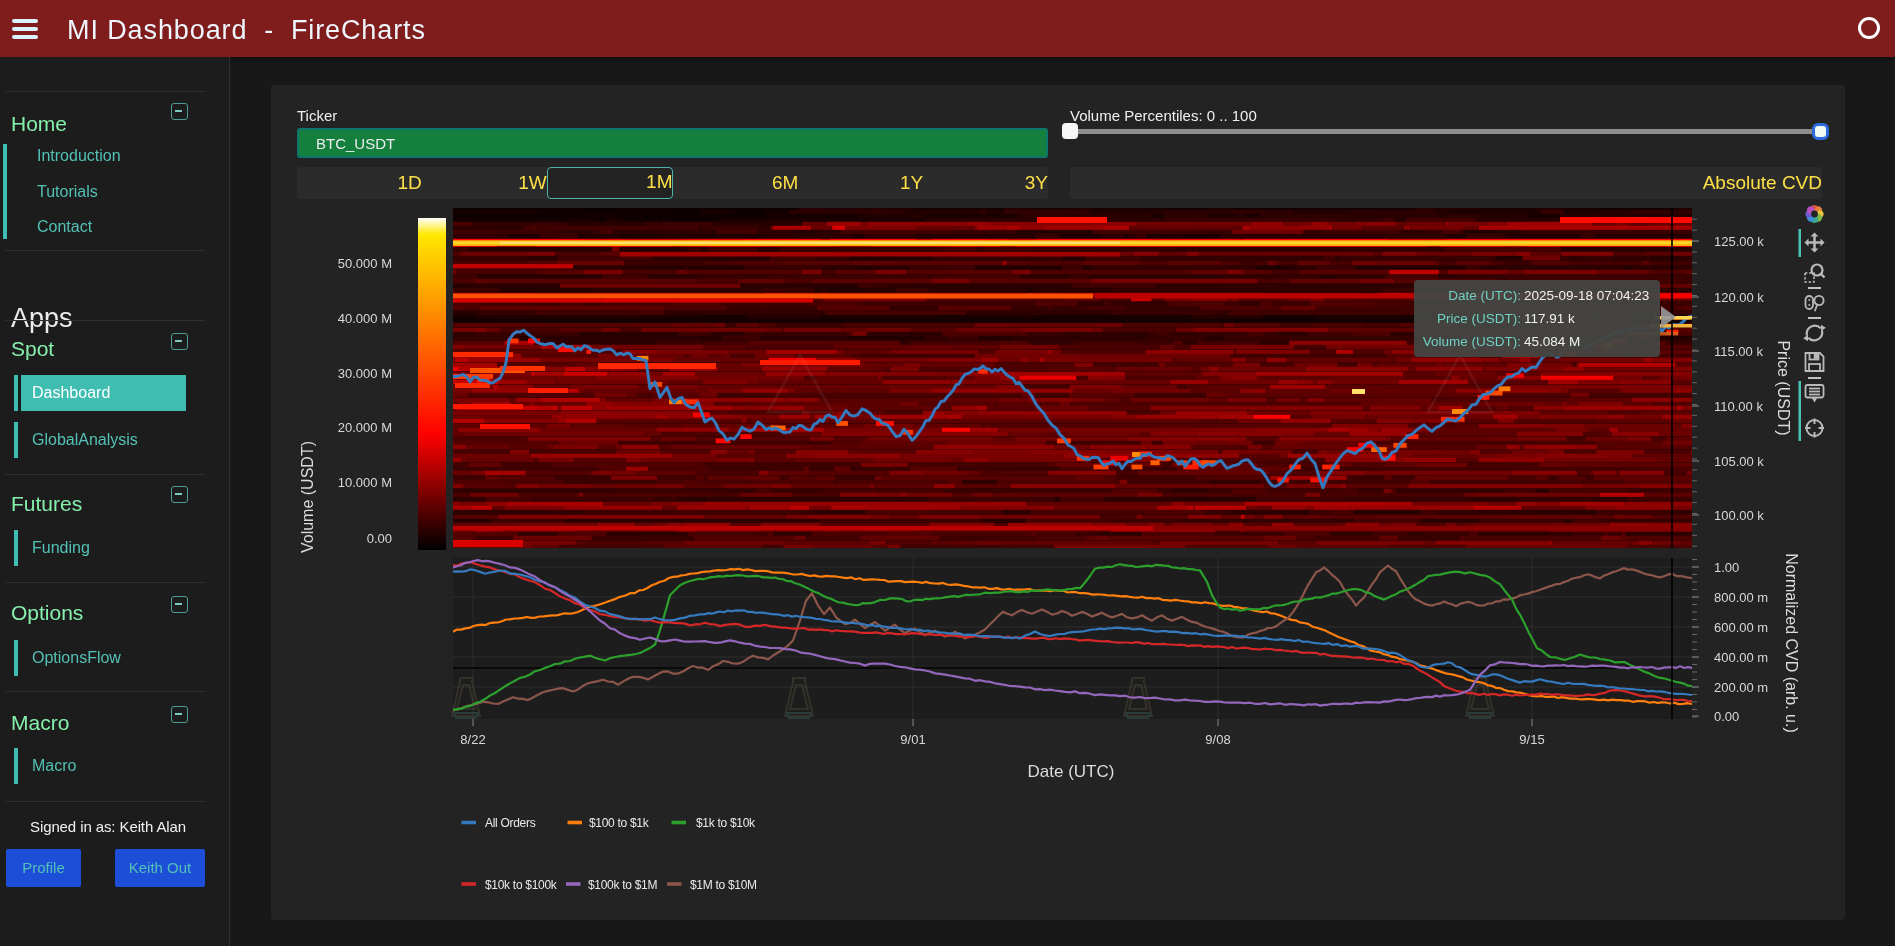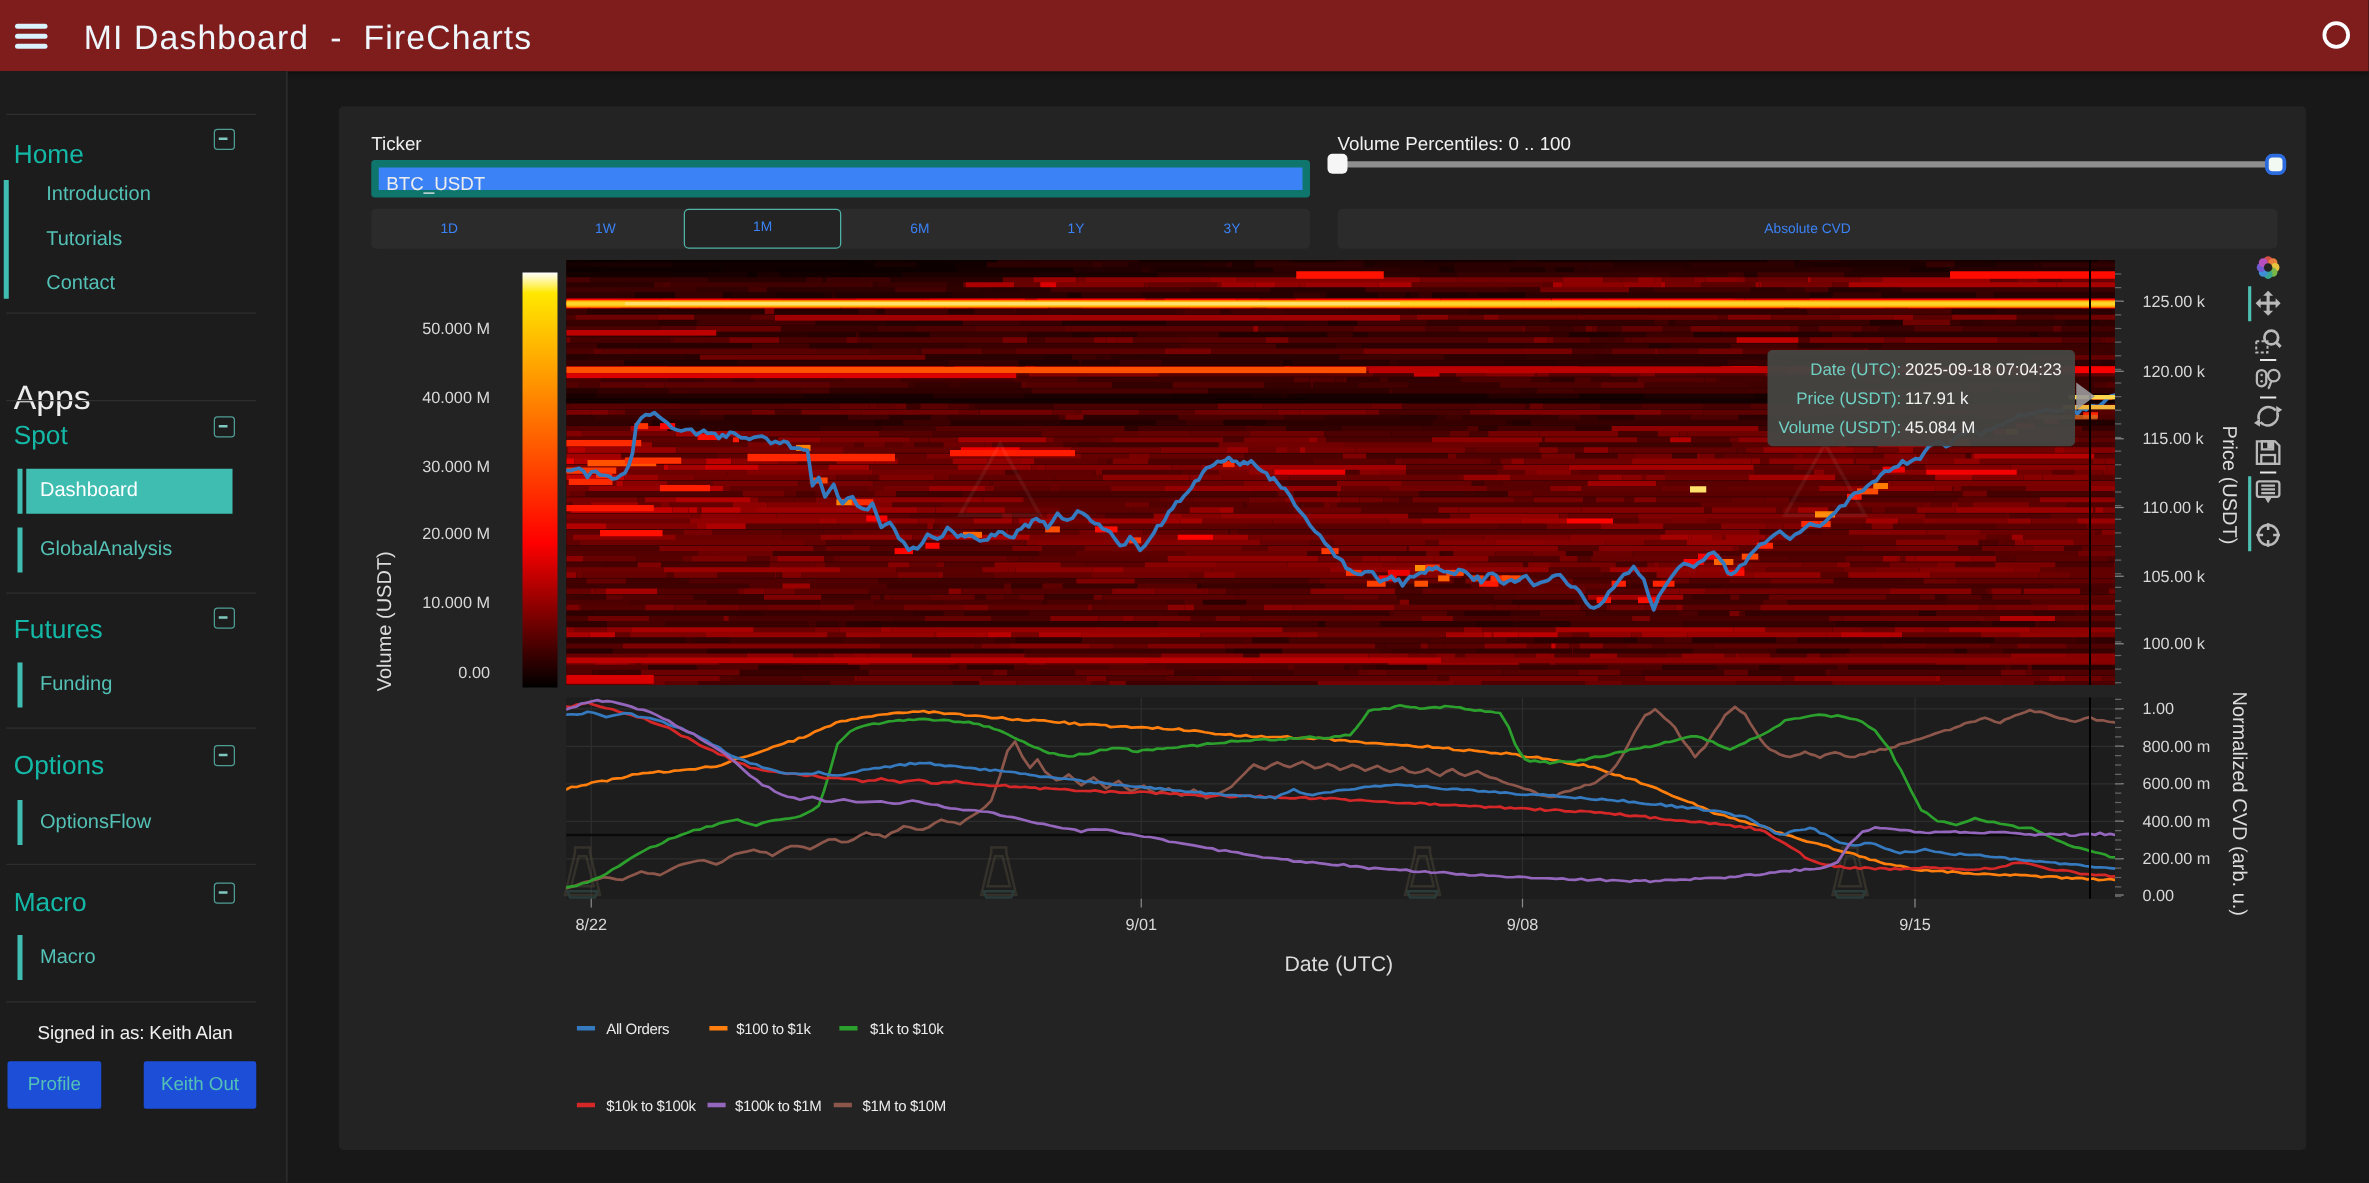--- a/index.html
+++ b/index.html
@@ -1,34 +1,34 @@
 <!DOCTYPE html>
 <html><head><meta charset="utf-8"><style>
 * { margin:0; padding:0; box-sizing:border-box; }
 html,body { width:1895px; height:946px; background:#181818; font-family:"Liberation Sans",sans-serif; overflow:hidden; position:relative; }
 .abs { position:absolute; }
 .hdr { left:0; top:0; width:1895px; height:57px; background:#7f1d1d; box-shadow:0 2px 5px rgba(0,0,0,0.45); }
 .hdr .title { position:absolute; left:67px; top:15px; font-size:27px; color:#eef6fc; letter-spacing:0.9px; }
 .burger span { position:absolute; left:12px; width:26px; height:3.6px; background:#d9f2fd; border-radius:2px; }
 .ring { position:absolute; left:1858px; top:17px; width:22px; height:22px; border:3.4px solid #fbfdff; border-radius:50%; }
 .sidebar { left:0; top:57px; width:230px; height:889px; background:#1c1c1c; border-right:1px solid #303030; }
-.sb-h { position:absolute; left:11px; font-size:21px; color:#14b8a6; }
+.sb-h { position:absolute; left:11px; font-size:21px; color:#86efac; }
 .sb-apps { position:absolute; left:11px; font-size:27px; color:#ececec;margin-top:33px; }
 .sb-hr { position:absolute; left:5px; width:200px; height:0; border-top:1px solid #2e2e2e; }
 .sb-ic { position:absolute; left:171px; width:17px; height:17px; border:1.6px solid #4e9e96; border-radius:3px; }
 .sb-ic::after { content:""; position:absolute; left:3px; top:6px; width:7px; height:1.8px; background:#7fc8bf; }
 .sb-link { position:absolute; color:#53c1b5; font-size:16px; }
 .sb-bar { position:absolute; width:4px; background:#3fbdb1; }
 .fire { position:absolute; left:21px; width:165px; height:36px; background:#3fbdb1; color:#ffffff; font-size:16px; line-height:36px; padding-left:11px; }
 .sb-btn { position:absolute; background:#1d4ed8; color:#53c1b5; font-size:15px; text-align:center; border-radius:2px; }
 .card { left:271px; top:85px; width:1574px; height:835px; background:#232323; border-radius:4px; }
 .lab { position:absolute; font-size:15px; color:#f0f0f0; }
-.inp { position:absolute; left:297px; top:128px; width:751px; height:30px; background:#3b82f6; border:6px solid #0f766e; border-radius:3px; color:#ececec; font-size:15px; line-height:28px; padding-left:6px; }
+.inp { position:absolute; left:297px; top:128px; width:751px; height:30px; background:#15803d; border:2px solid #0f766e; border-radius:3px; color:#ececec; font-size:15px; line-height:28px; padding-left:17px; }
 .btnrow { position:absolute; background:#2b2b2b; border-radius:4px; display:flex; }
-.btnrow div { flex:1; text-align:center; font-size:11px; color:#3b82f6; line-height:30px; border-radius:4px; }
+.btnrow div { flex:1; text-align:right; font-size:19px; color:#fde047; line-height:30px; border-radius:4px; }
 .btnrow div.sel { border:1px solid #4fb3a8; background:#232323; line-height:28px; }
 .rail { position:absolute; left:1070px; top:129px; width:753px; height:5px; background:#8e8e8e; border-radius:3px; }
 .hdl1 { position:absolute; left:1062px; top:123px; width:16px; height:16px; background:#f6f6f6; border-radius:4px; }
 .hdl2 { position:absolute; left:1812px; top:123px; width:17px; height:17px; background:#f2f8f2; border:3px solid #2d6cdf; border-radius:6px; }
 </style></head>
 <body>
 <div class="abs hdr">
   <div class="burger">
       <span style="top:19px"></span>
       <span style="top:27px"></span>

